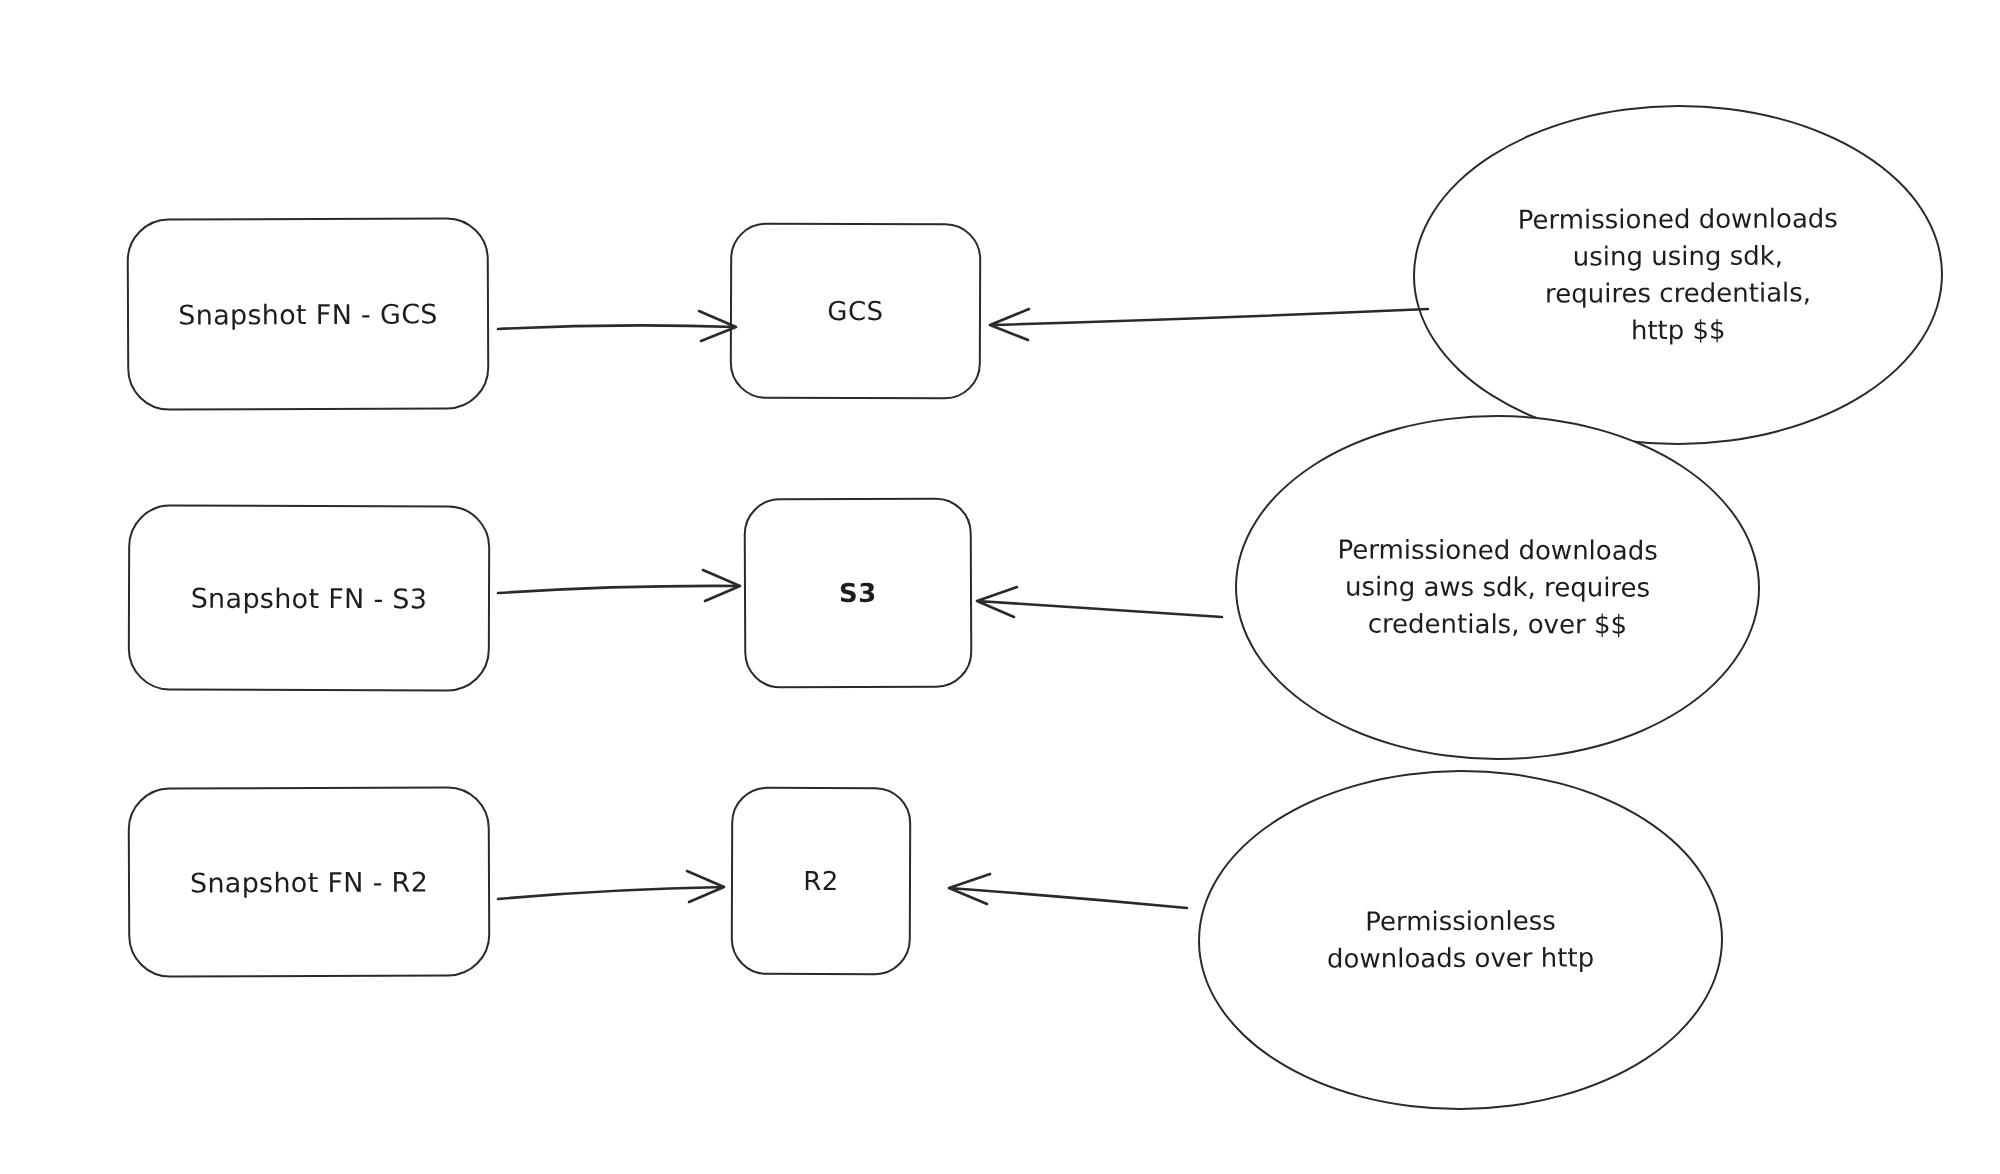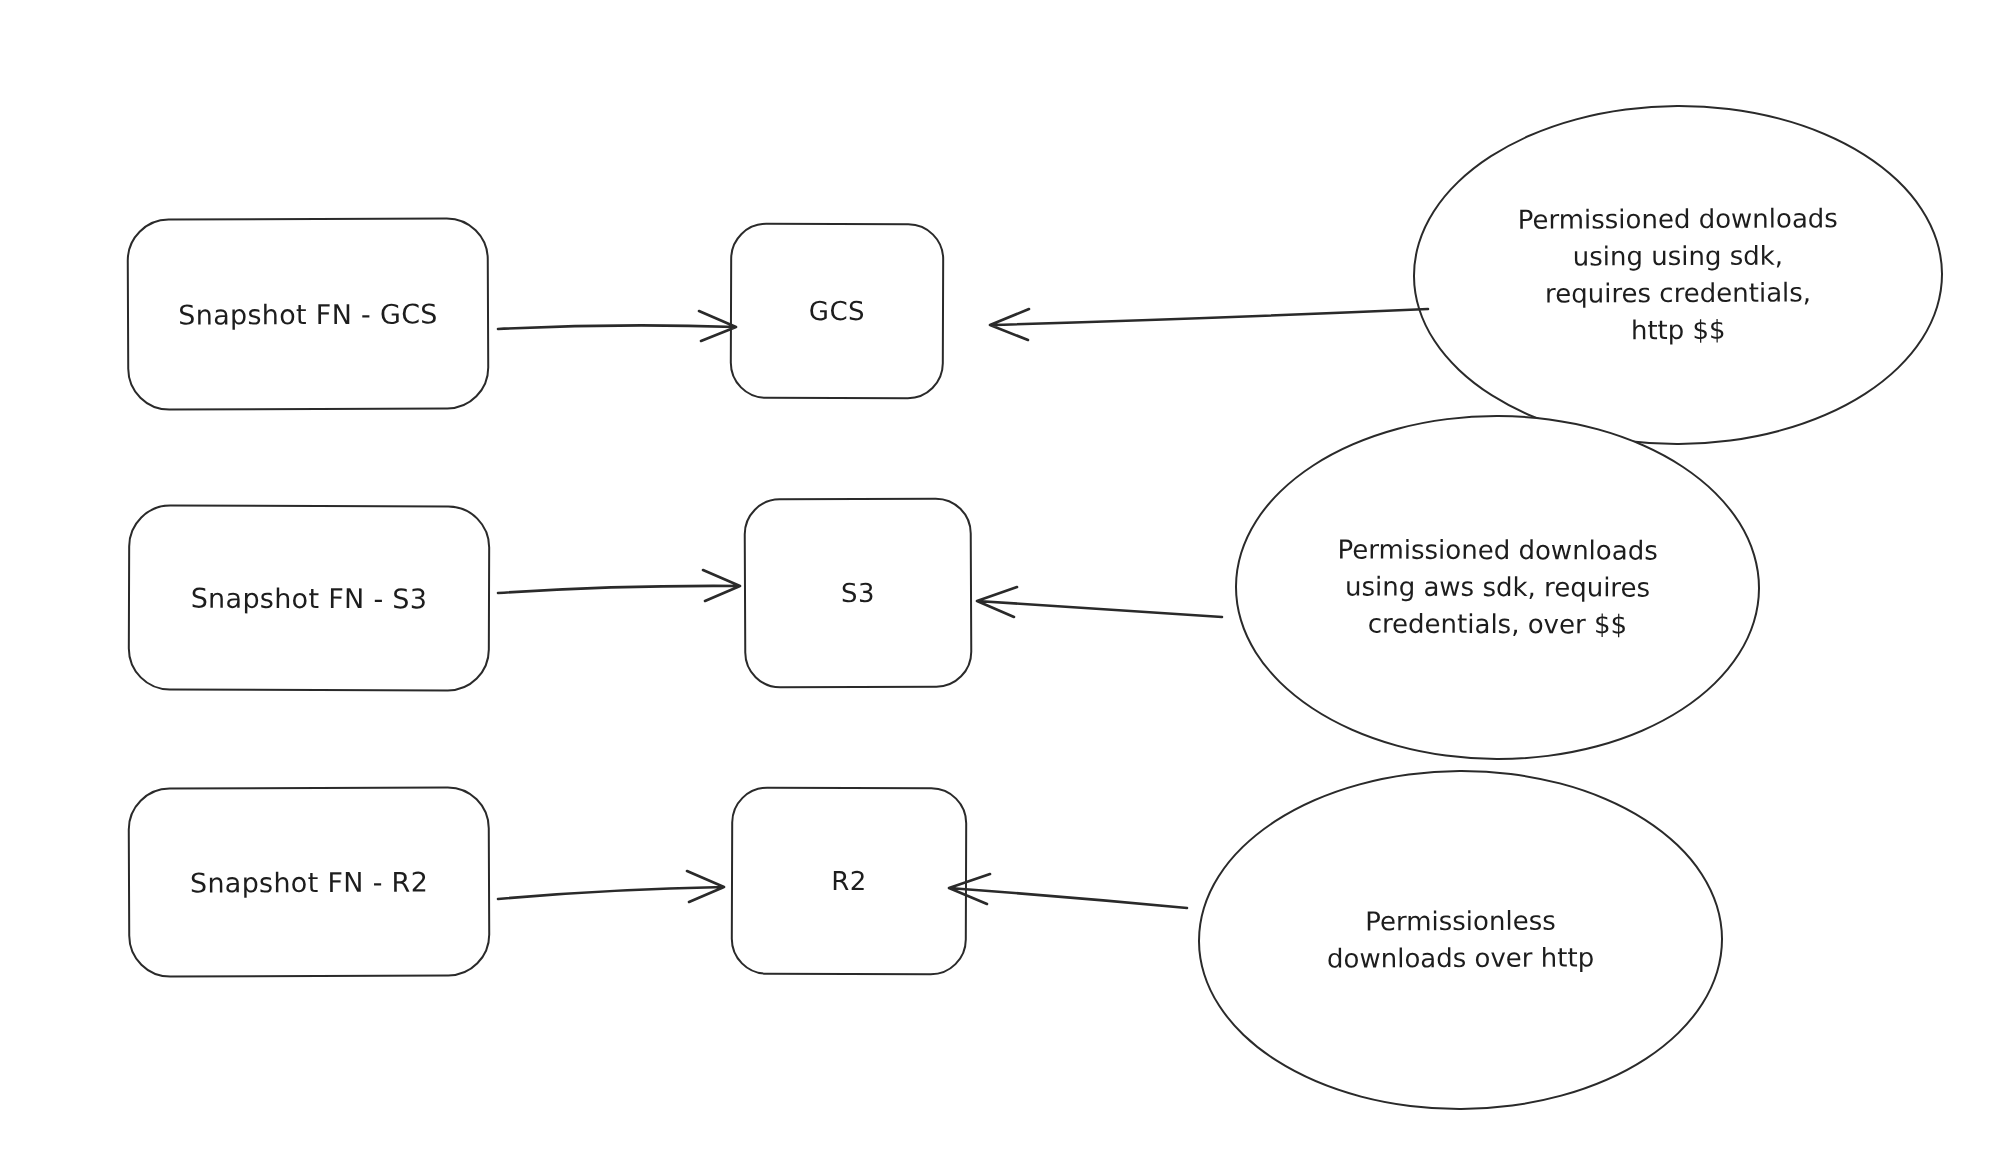--- a/index.html
+++ b/index.html
@@ -64,46 +64,46 @@
   .tilt-b { transform: rotate(0.2deg); }
 </style>
 </head>
 <body>
 
 <div id="stage">
 
   <div class="node source-box tilt-a" style="left:127px; top:218px;">
     <span>Snapshot FN - GCS</span>
   </div>
-  <div class="node target-box tilt-b" style="left:730px; top:223px; width:214px; height:176px;">
+  <div class="node target-box tilt-b" style="left:730px; top:223px; width:251px; height:176px;">
     <span>GCS</span>
   </div>
   <div class="node note-ellipse tilt-a" style="left:1413px; top:105px; width:530px; height:340px;">
     <span class="note-line">Permissioned downloads</span>
     <span class="note-line">using using sdk,</span>
     <span class="note-line">requires credentials,</span>
     <span class="note-line">http $$</span>
   </div>
 
   <div class="node source-box tilt-b" style="left:128px; top:505px; height:186px;">
     <span>Snapshot FN - S3</span>
   </div>
-  <div class="node target-box tilt-a" style="left:744px; top:498px; width:228px; height:190px;">
+  <div class="node target-box tilt-a" style="left:744px; top:498px; width:228px; height:190px;font-weight:bold;">
     <span>S3</span>
   </div>
   <div class="node note-ellipse tilt-b" style="left:1235px; top:415px; width:525px; height:345px;">
     <span class="note-line">Permissioned downloads</span>
     <span class="note-line">using aws sdk, requires</span>
     <span class="note-line">credentials, over $$</span>
   </div>
 
   <div class="node source-box tilt-a" style="left:128px; top:787px; height:190px;">
     <span>Snapshot FN - R2</span>
   </div>
-  <div class="node target-box tilt-b" style="left:731px; top:787px; width:236px; height:188px;">
+  <div class="node target-box tilt-b" style="left:731px; top:787px; width:180px; height:188px;">
     <span>R2</span>
   </div>
   <div class="node note-ellipse tilt-a" style="left:1198px; top:770px; width:525px; height:340px;">
     <span class="note-line">Permissionless</span>
     <span class="note-line">downloads over http</span>
   </div>
 
   <svg id="arrow-layer" viewBox="0 0 2000 1174" xmlns="http://www.w3.org/2000/svg">
 
     <path d="M498,329 Q618,323 736,327 M736,327 L699,311 M736,327 L701,341"></path>

